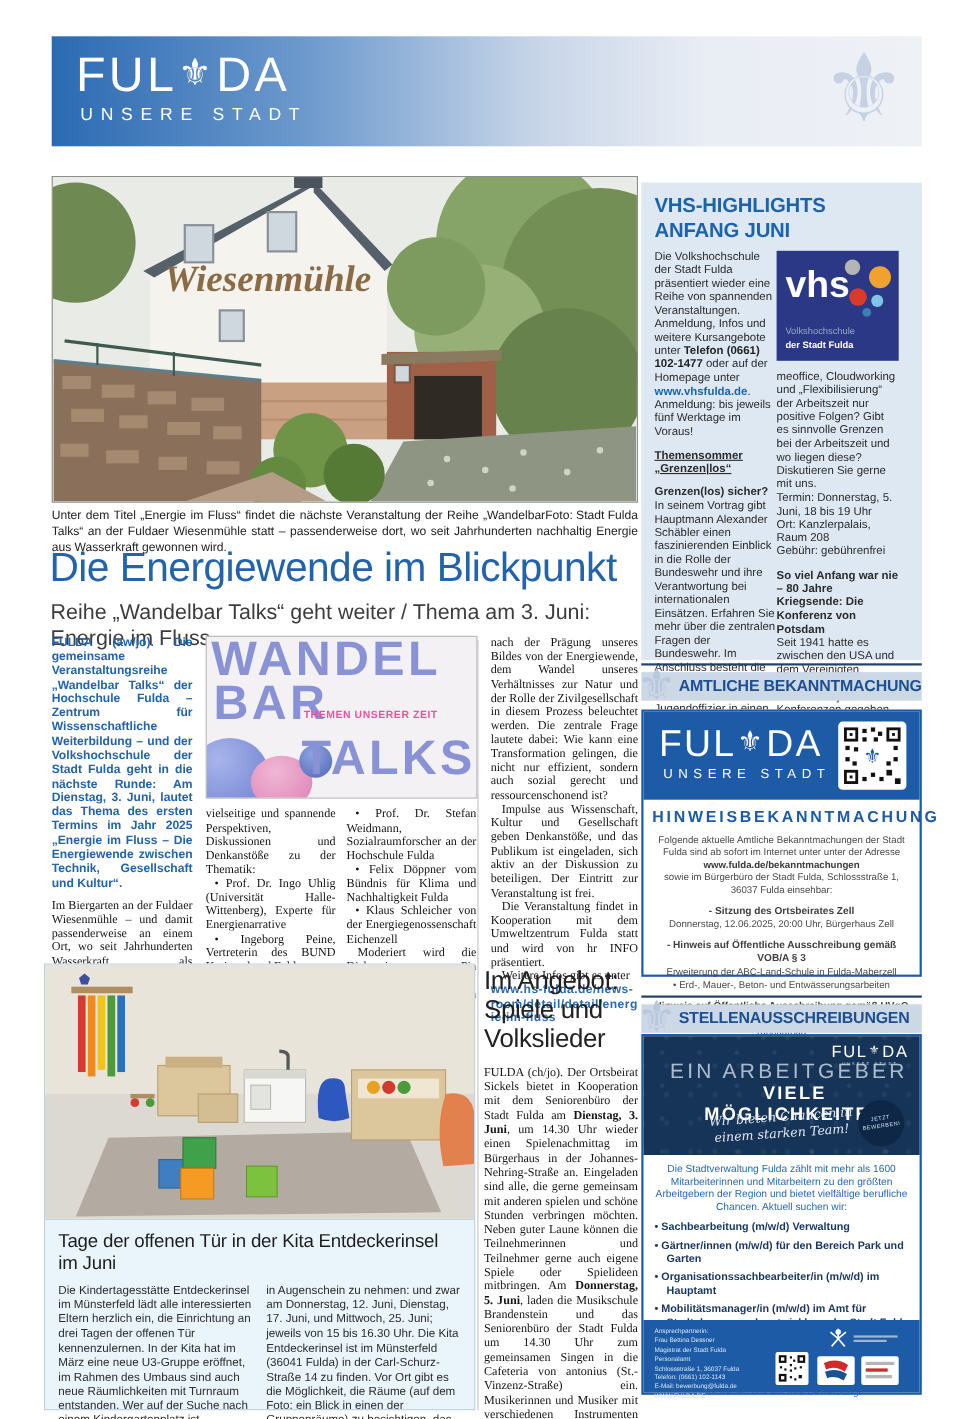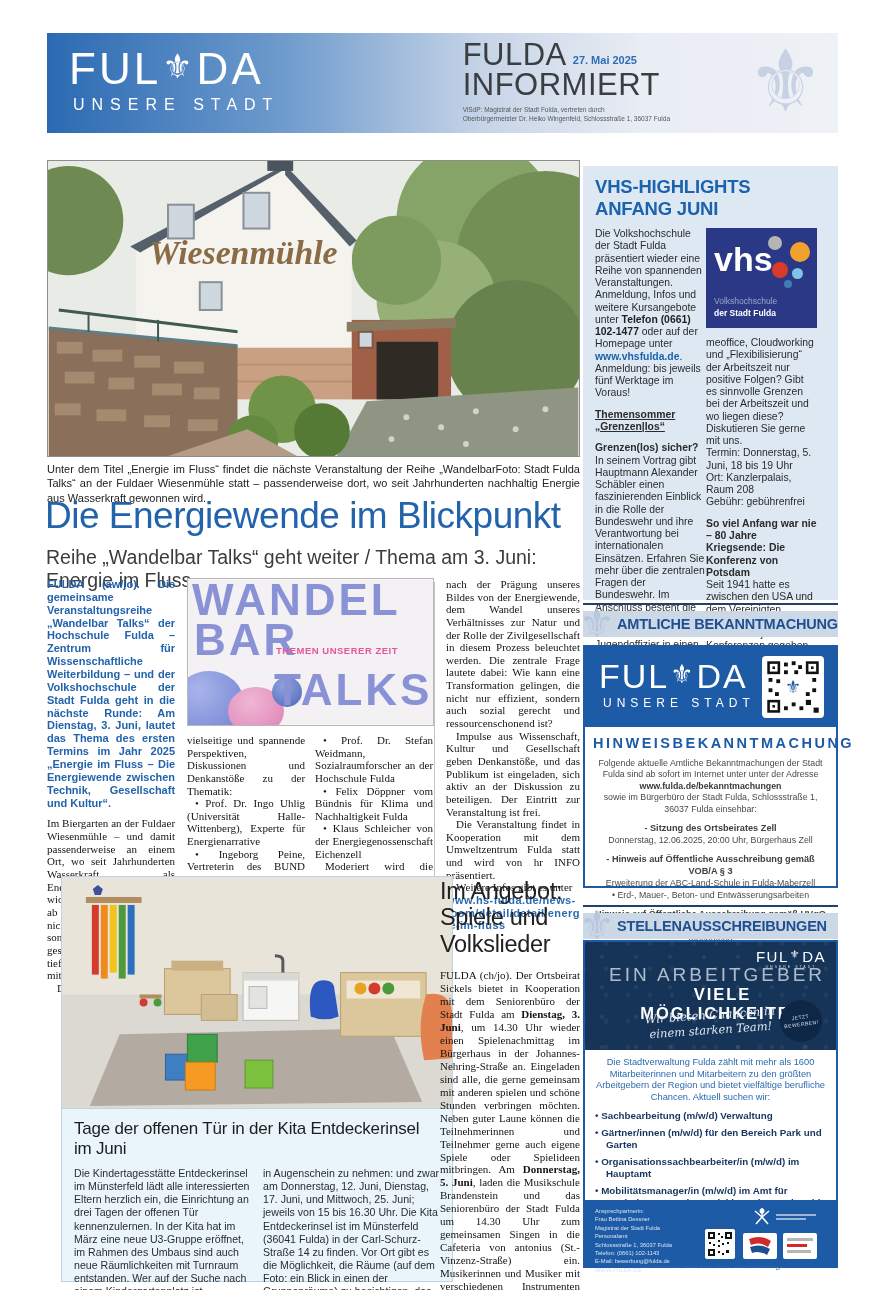--- a/index.html
+++ b/index.html
@@ -48,21 +48,21 @@
   .wandel .w3 { position:absolute; left:86px; top:86px; font-size:44px; font-weight:bold; letter-spacing:3px; color:#8a92d6; }
   .blob { position:absolute; border-radius:50%; }
   .blob.b1 { left:-14px; top:92px; width:70px; height:64px; background:radial-gradient(circle at 35% 30%, #a8b4ea, #6d7fd0); }
   .blob.b2 { left:40px; top:108px; width:56px; height:48px; background:radial-gradient(circle at 40% 30%, #f0b7d4, #dd7fb4); }
   .blob.b3 { left:84px; top:98px; width:30px; height:30px; background:radial-gradient(circle at 40% 30%, #8fa4e0, #4f66b6); }
   .midcols { display:flex; gap:10px; }
   .midcols .mc { width:118px; }
   .hslink { font-family:"Liberation Sans", sans-serif; font-size:11px; font-weight:bold; color:#2a6ab0; word-break:break-all; letter-spacing:0.4px; }
 
   
-  .kita { position:absolute; left:40px; top:876px; width:392px; height:406px; background:#e9f5fb; border:1px solid #bcd3e2;margin-left:21px; }
+  .kita { position:absolute; left:40px; top:876px; width:392px; height:406px; background:#e9f5fb; border:1px solid #bcd3e2; }
   .kita-photo { width:100%; height:232px; background:#ece7de; border-bottom:1px solid #bcd3e2; }
   .kita-photo svg { display:block; width:100%; height:100%; }
   .kita-body { padding:10px 12px; }
   .kita-h { font-size:17px; color:#1d1d1d; margin-bottom:8px; letter-spacing:-0.2px; }
   .kita-cols { display:flex; gap:12px; }
   .kita-cols div { width:178px; font-size:10.6px; line-height:1.24; color:#2c2c2c; }
 
   
   .angebot { position:absolute; left:440px; top:878px; width:140px; }
   .angebot-h { font-size:23.5px; line-height:1.12; color:#212121; font-weight:400; margin-bottom:12px; letter-spacing:-0.3px; }
@@ -142,31 +142,20 @@
 <div class="page">
 
   <header class="masthead">
     <div class="brand">
       <div class="brand-word">
         <span>FUL</span>
           <span class="brand-fleur">⚜</span>
           <span>DA</span>
       </div>
       <div class="brand-tag">UNSERE STADT</div>
-    </div>
-    <div class="mast-right">
-      <div class="mast-line1">
-        <span class="mast-big">FULDA</span>
-        <span class="mast-date">27. Mai 2025</span>
-      </div>
-      <div class="mast-big">INFORMIERT</div>
-      <div class="imprint">
-        <div>ViSdP: Magistrat der Stadt Fulda, vertreten durch</div>
-        <div>Oberbürgermeister Dr. Heiko Wingenfeld, Schlossstraße 1, 36037 Fulda</div>
-      </div>
     </div>
     <div class="mast-fleur">⚜</div>
   </header>
 
   <figure class="main-photo">
     <svg viewBox="0 0 533 297">
       <rect x="0" y="0" width="533" height="297" fill="#e9ebe6"></rect>
 
       <circle cx="430" cy="60" r="80" fill="#87a468"></circle>
       <circle cx="500" cy="100" r="90" fill="#748f55"></circle>

